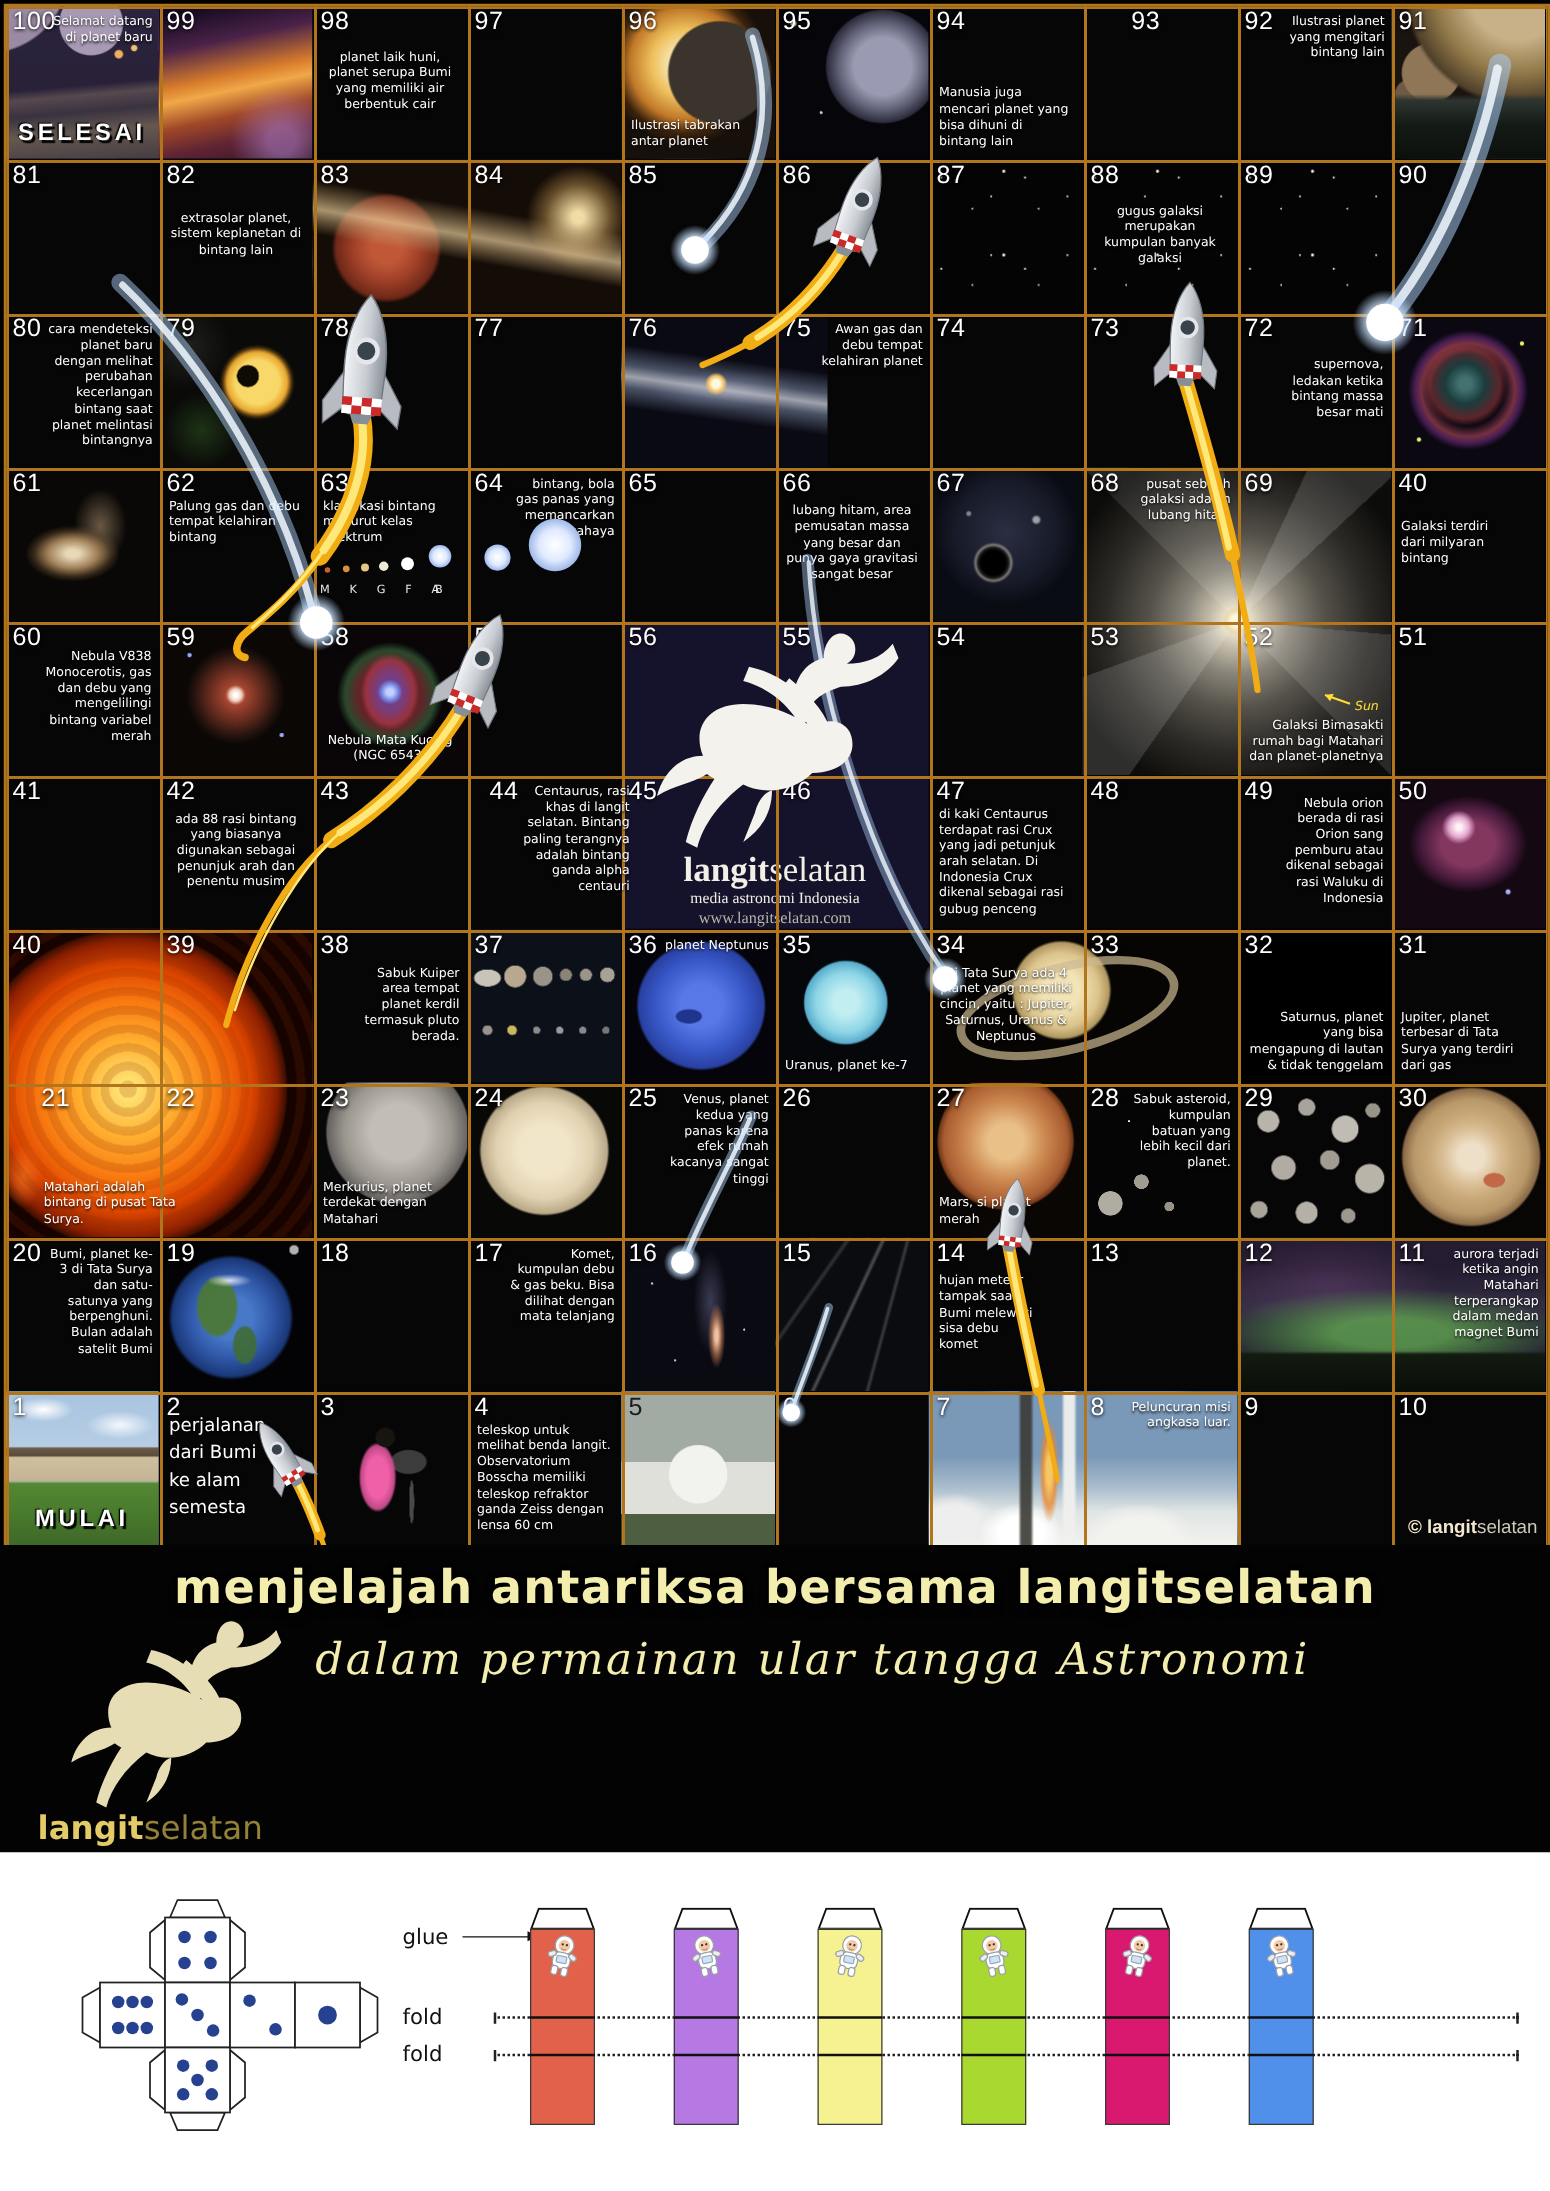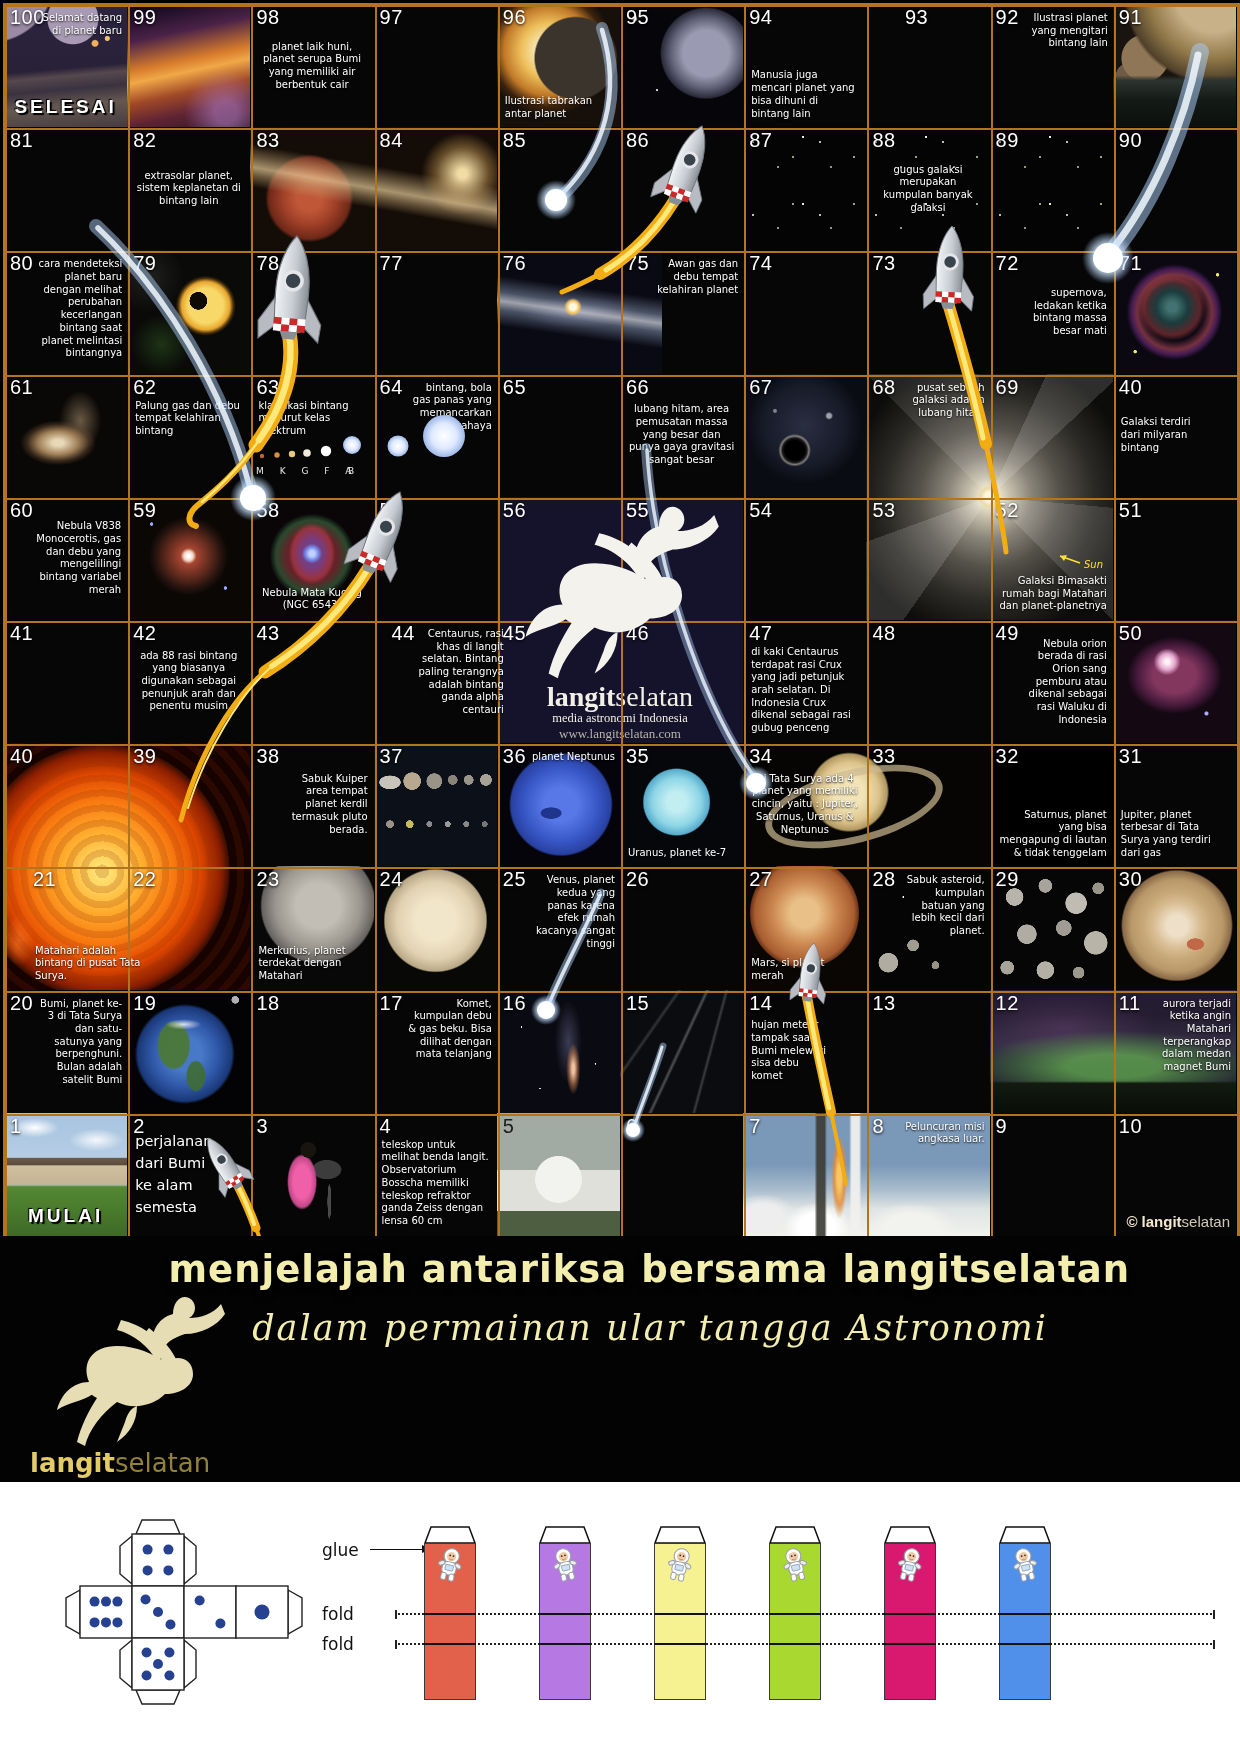--- a/index.html
+++ b/index.html
@@ -206,21 +206,21 @@
     linear-gradient(to bottom,#7a98b8 0 42%,#a8bccc 62%,#dfe4e4 78%,#f2f2ee)}
   .a-centaurbg{background:#15122b}
   .wordmark{position:absolute;left:470px;top:681px;width:300px;text-align:center;color:#f2efe6;pointer-events:none}
   .wordmark .wm1{font:28px "Liberation Serif",serif}
   .wordmark .wm1 b{font-weight:bold}
   .wordmark .wm2{font:12.5px "Liberation Serif",serif;margin-top:-2px}
   .wordmark .wm3{font:13px "Liberation Serif",serif;color:#b8b4a8}
 
   
   .banner{position:absolute;top:1236px;left:0;width:1240px;height:246px;background:#030303}
-  .banner-title{position:absolute;top:12px;left:110px;right:110px;text-align:right;font:bold 37px "DejaVu Sans",sans-serif;color:#f3eead;letter-spacing:1px;
+  .banner-title{position:absolute;top:12px;left:110px;right:110px;text-align:center;font:bold 37px "DejaVu Sans",sans-serif;color:#f3eead;letter-spacing:1px;
     text-shadow:3px 3px 0 #000,-2px -2px 0 #000,2px -2px 0 #000,-2px 2px 0 #000,0 4px 8px rgba(0,0,0,.9)}
   .banner-sub{position:absolute;top:72px;left:140px;right:80px;text-align:center;font:italic 35px "DejaVu Serif",serif;color:#f3eead;letter-spacing:2px}
   .banner-body{position:absolute;top:134px;left:205px;width:990px;font:19px/1.62 "Liberation Sans",sans-serif;color:#fff;white-space:pre-line}
   .banner-logo-svg{position:absolute;left:18px;top:22px}
   .banner-logo-text{position:absolute;left:30px;top:212px;font:bold 26px "DejaVu Sans",sans-serif;color:#e3cb67}
   .banner-logo-text .light{font-weight:normal;color:#93813a}
 
   
   .cutouts{position:absolute;top:1482px;left:0;width:1240px;height:271px;background:#fff}
   .dice-svg{position:absolute;left:62px;top:32px}

